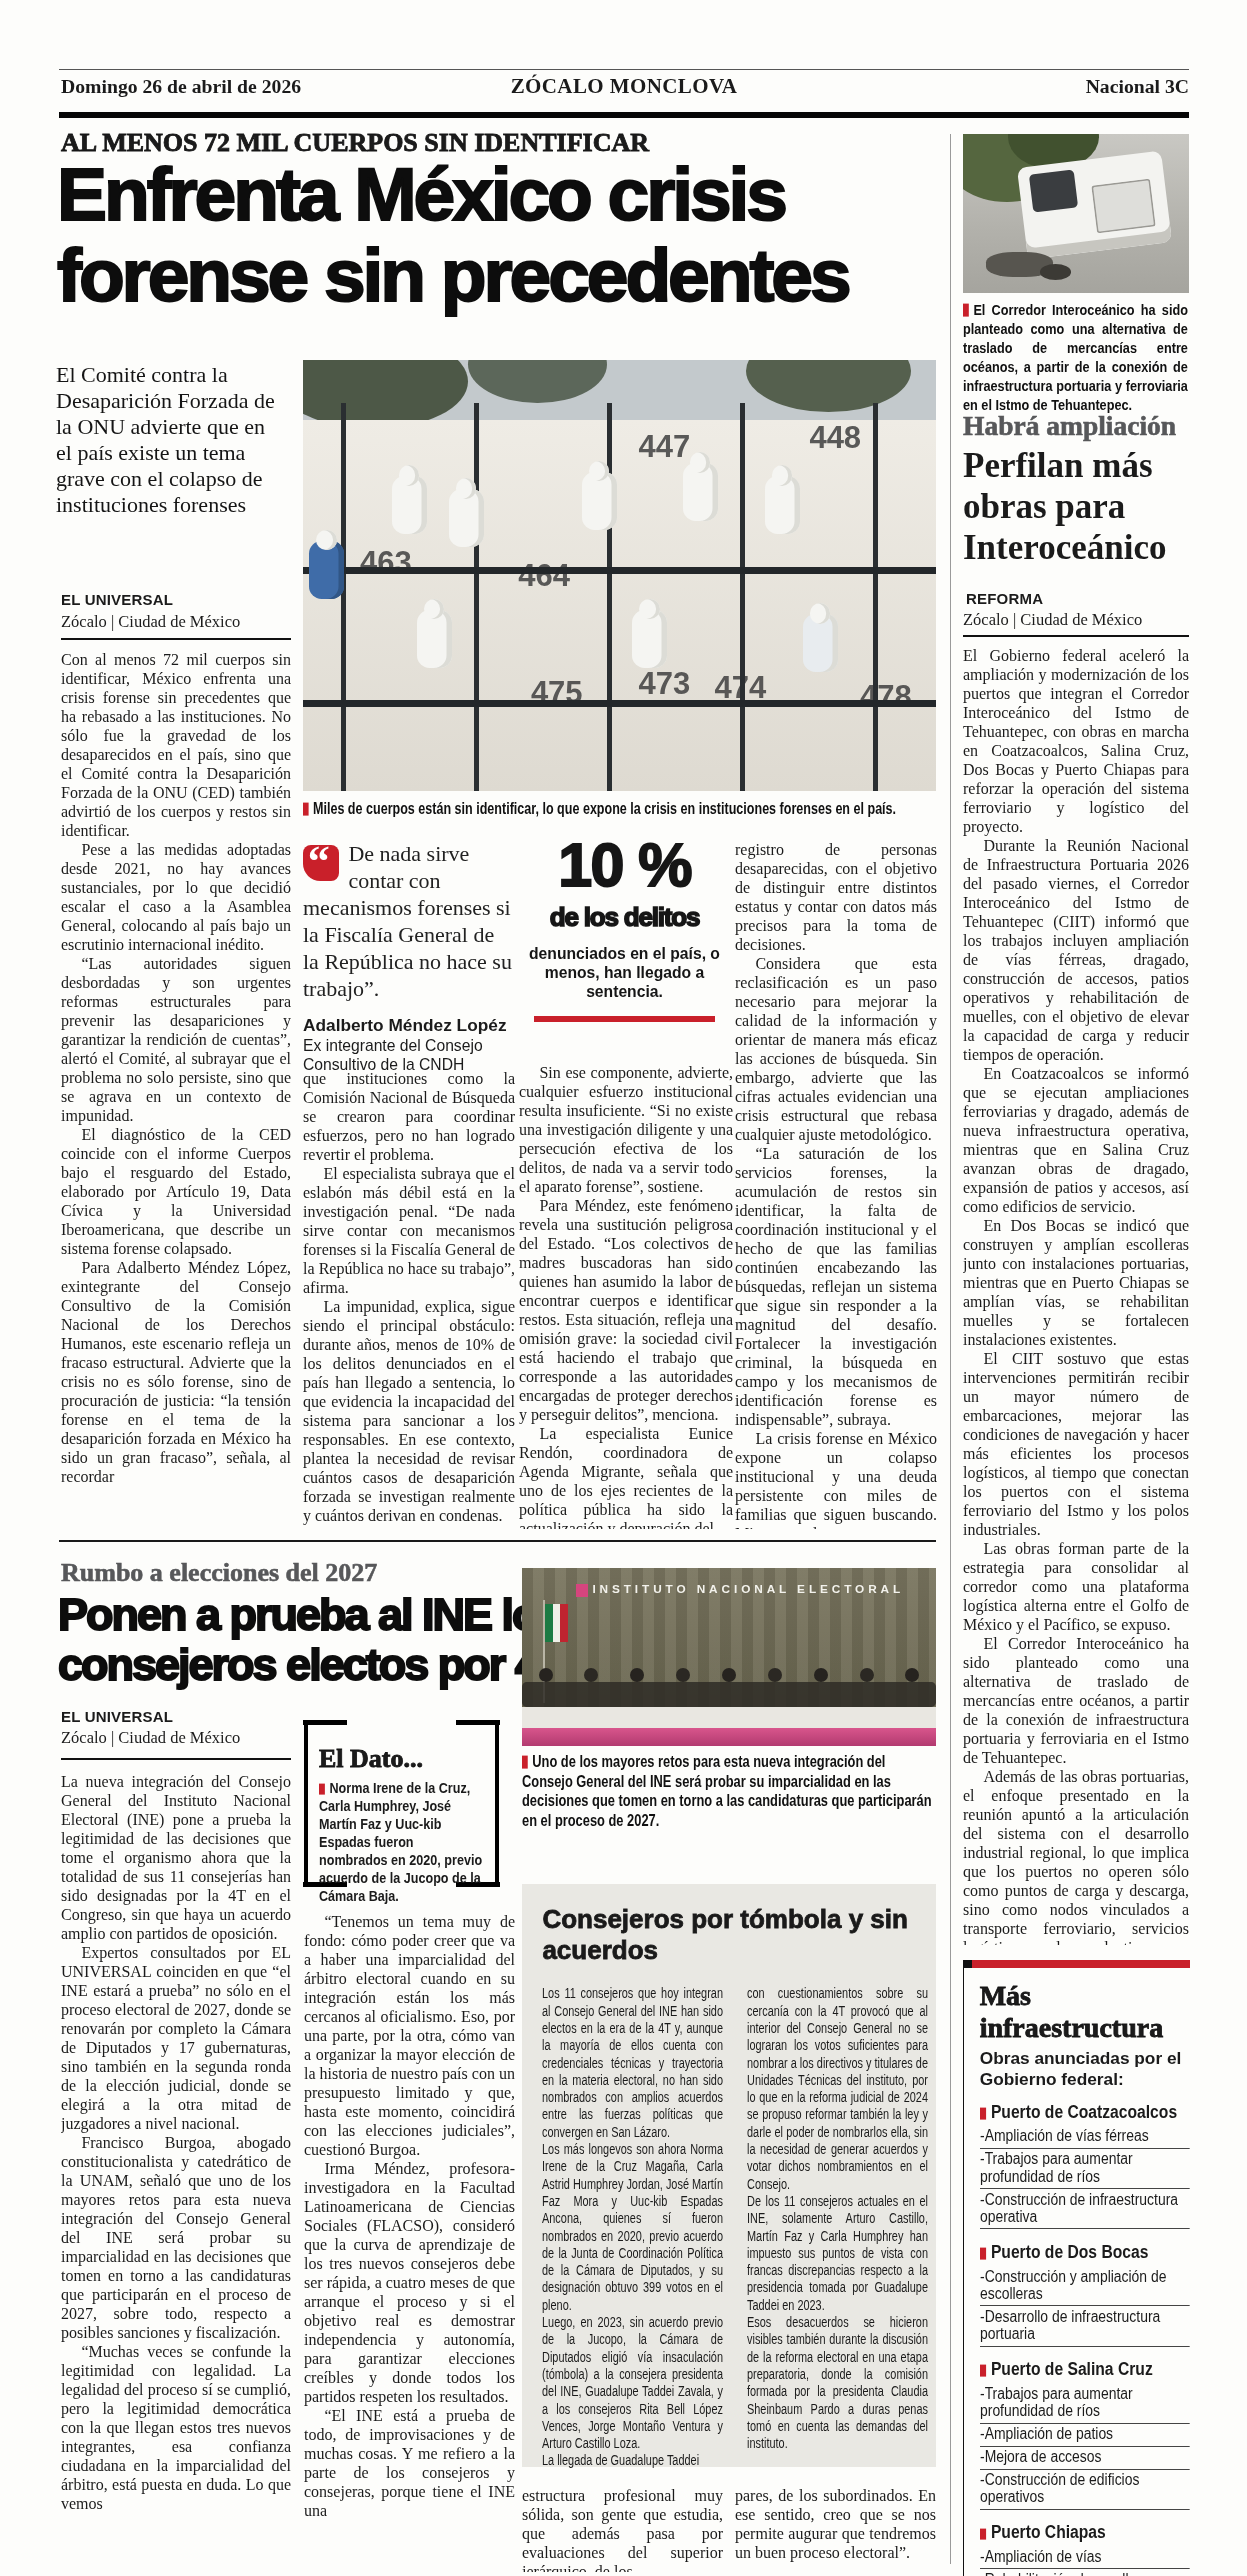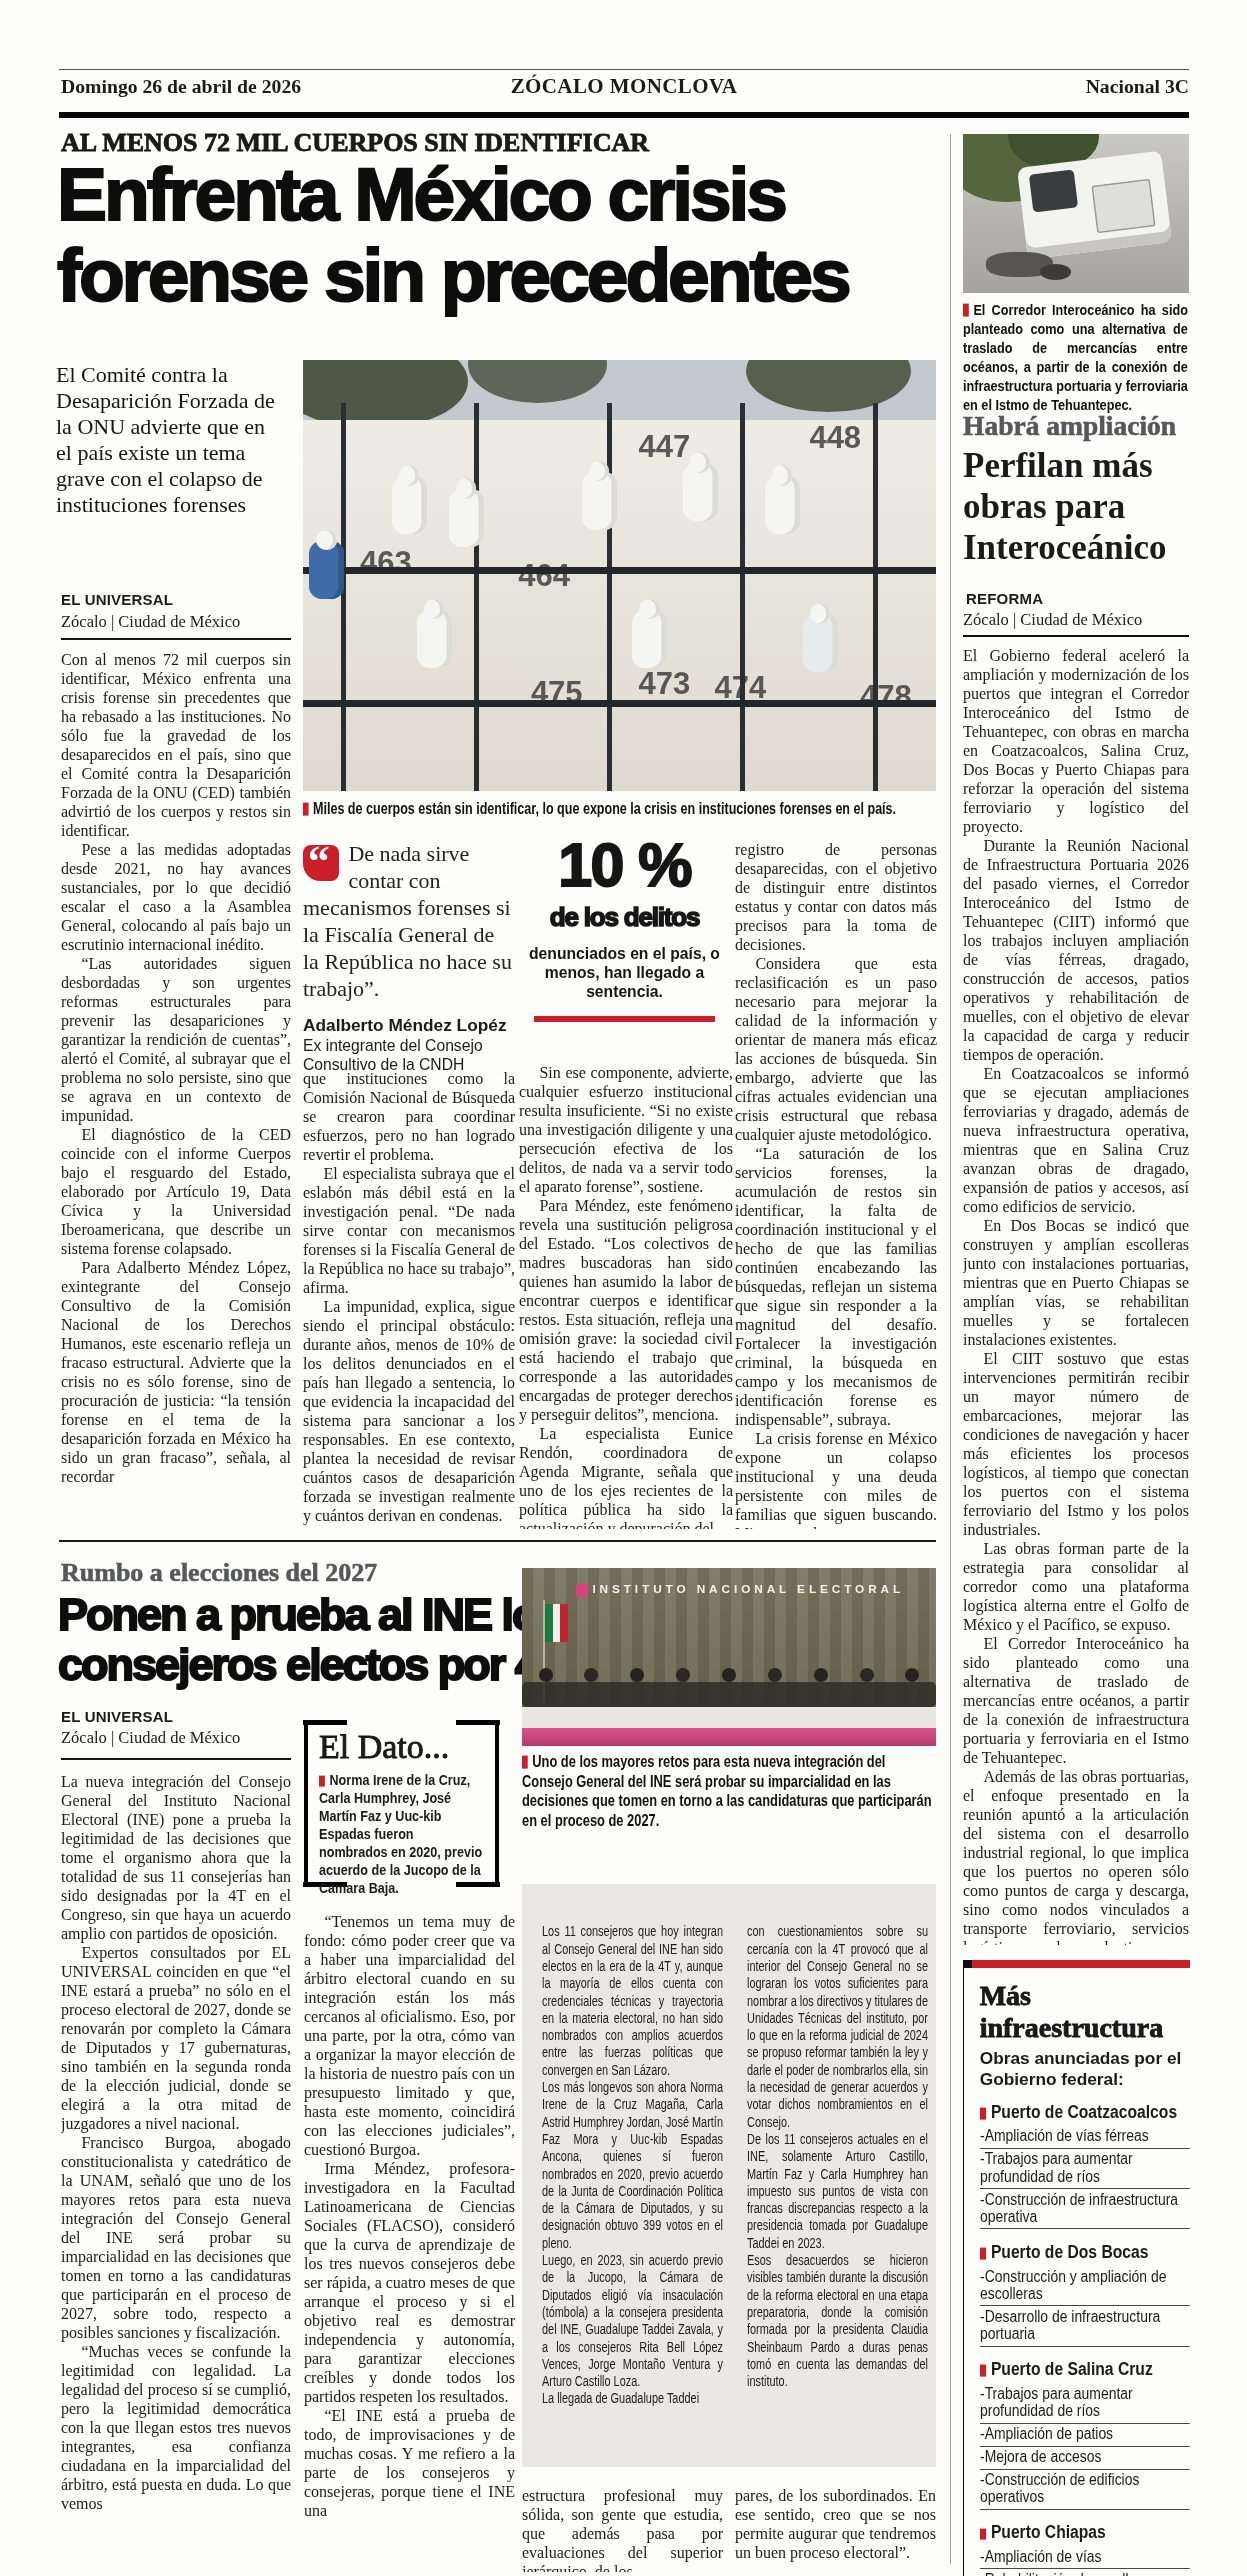--- a/index.html
+++ b/index.html
@@ -36,21 +36,21 @@
   .pq-role{font-family:"Liberation Sans",sans-serif;font-size:15.7px;line-height:19px;}
   
   .stat{text-align:center;font-family:"Liberation Sans",sans-serif;color:#161616;}
   .stat-val{font-size:61px;font-weight:bold;-webkit-text-stroke:2px #161616;letter-spacing:-1.6px;}
   .stat-lab{font-size:26px;font-weight:bold;-webkit-text-stroke:1.6px #161616;letter-spacing:-1.2px;margin-top:1.6px;}
   .stat-desc{font-size:15.7px;line-height:19px;font-weight:bold;margin-top:11px;}
   .stat-rule{width:181px;height:5.5px;background:#c9202a;margin:15.7px auto 0;}
   
   .dato{border-left:4.7px solid #000;border-right:4.7px solid #000;}
   .dato .arm{position:absolute;height:4.7px;background:#000;width:44px;}
-  .dato-title{font-size:34px;font-weight:normal;-webkit-text-stroke:0.8px #111;}
+  .dato-title{font-size:26px;font-weight:bold;margin-top:16px;-webkit-text-stroke:0.8px #111;}
   .dato-text{font-family:"Liberation Sans",sans-serif;font-weight:bold;font-size:15px;line-height:18px;}
   
   .tbox{background:#e9e8e3;}
   .tbox-title{font-family:"Liberation Sans",sans-serif;font-weight:bold;font-size:26px;-webkit-text-stroke:0.8px #1a1a1a;color:#1a1a1a;}
   .tcol{font-family:"Liberation Sans",sans-serif;font-size:14px;line-height:17.3px;text-align:justify;}
   .tcol p{margin:0;}
   
   .vsep{left:950px;top:134px;width:0.8px;height:2430px;background:#9a9a9a;}
   .side-head{font-size:35px;line-height:41px;font-weight:bold;}
   .infra-redbar{height:7.9px;background:#c9202a;}
@@ -222,20 +222,21 @@
         <i style="width:14px;height:14px;border-radius:50%;background:#26231f;"></i>
     </div>
     <div class="abs" style="left:0;top:78%;width:100%;height:12%;background:#e9e7e1;"></div>
     <div class="abs" style="left:0;top:90%;width:100%;height:10%;background:linear-gradient(#d8558c,#b23a6f);"></div>
   </div>
   <div class="abs cap scale" style="left:522px;top:1752px;width:506px;font-size:15.7px;line-height:19.7px;transform:scaleX(0.82);">
     <span class="rbul"></span><span>Uno de los mayores retos para esta nueva integración del Consejo General del INE será probar su imparcialidad en las decisiones que tomen en torno a las candidaturas que participarán en el proceso de 2027.</span>
   </div>
 
   <div class="abs tbox" style="left:522px;top:1884px;width:414px;height:583px;padding:20.4px 20.4px 0;box-sizing:border-box;">
+    <div class="tbox-title">Consejeros por tómbola y sin acuerdos</div>
     <div style="display:flex;gap:23.6px;margin-top:19px;">
       <div class="tcol scale" style="width:232px;transform:scaleX(0.78);flex:none;">
         <p>Los 11 consejeros que hoy integran al Consejo General del INE han sido electos en la era de la 4T y, aunque la mayoría de ellos cuenta con credenciales técnicas y trayectoria en la materia electoral, no han sido nombrados con amplios acuerdos entre las fuerzas políticas que convergen en San Lázaro.</p>
         <p>Los más longevos son ahora Norma Irene de la Cruz Magaña, Carla Astrid Humphrey Jordan, José Martín Faz Mora y Uuc-kib Espadas Ancona, quienes sí fueron nombrados en 2020, previo acuerdo de la Junta de Coordinación Política de la Cámara de Diputados, y su designación obtuvo 399 votos en el pleno.</p>
         <p>Luego, en 2023, sin acuerdo previo de la Jucopo, la Cámara de Diputados eligió vía insaculación (tómbola) a la consejera presidenta del INE, Guadalupe Taddei Zavala, y a los consejeros Rita Bell López Vences, Jorge Montaño Ventura y Arturo Castillo Loza.</p>
         <p>La llegada de Guadalupe Taddei</p>
       </div>
       <div class="tcol scale" style="width:232px;transform:scaleX(0.78);flex:none;margin-left:-51px;">
         <p>con cuestionamientos sobre su cercanía con la 4T provocó que al interior del Consejo General no se lograran los votos suficientes para nombrar a los directivos y titulares de Unidades Técnicas del instituto, por lo que en la reforma judicial de 2024 se propuso reformar también la ley y darle el poder de nombrarlos ella, sin la necesidad de generar acuerdos y votar dichos nombramientos en el Consejo.</p>
         <p>De los 11 consejeros actuales en el INE, solamente Arturo Castillo, Martín Faz y Carla Humphrey han impuesto sus puntos de vista con francas discrepancias respecto a la presidencia tomada por Guadalupe Taddei en 2023.</p>

